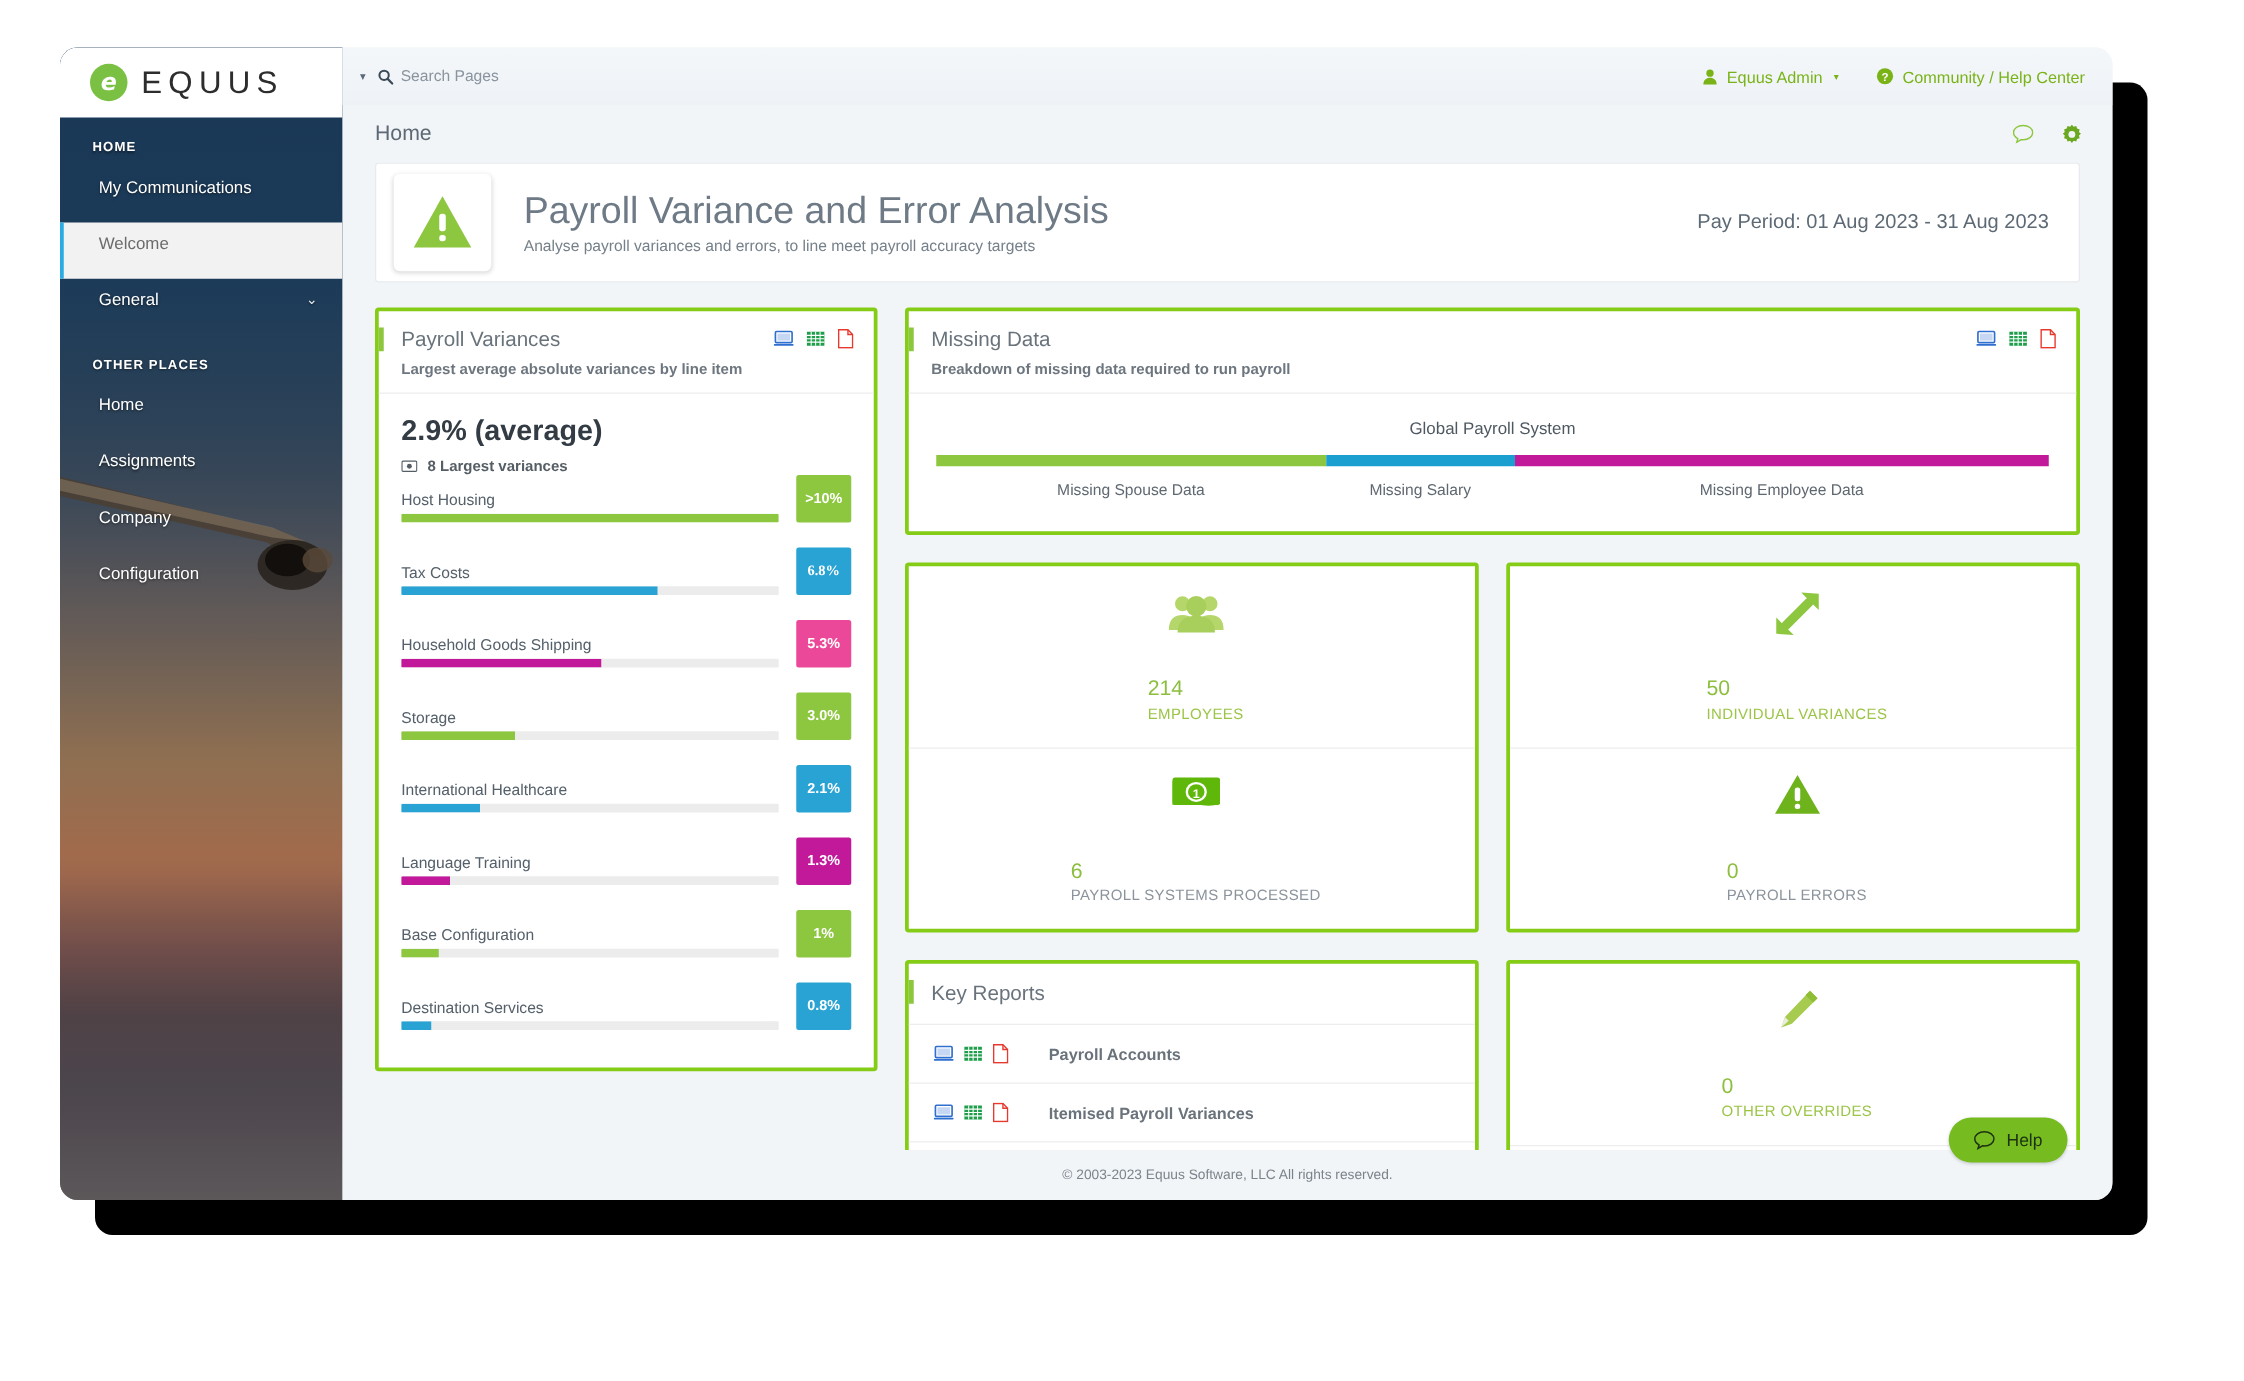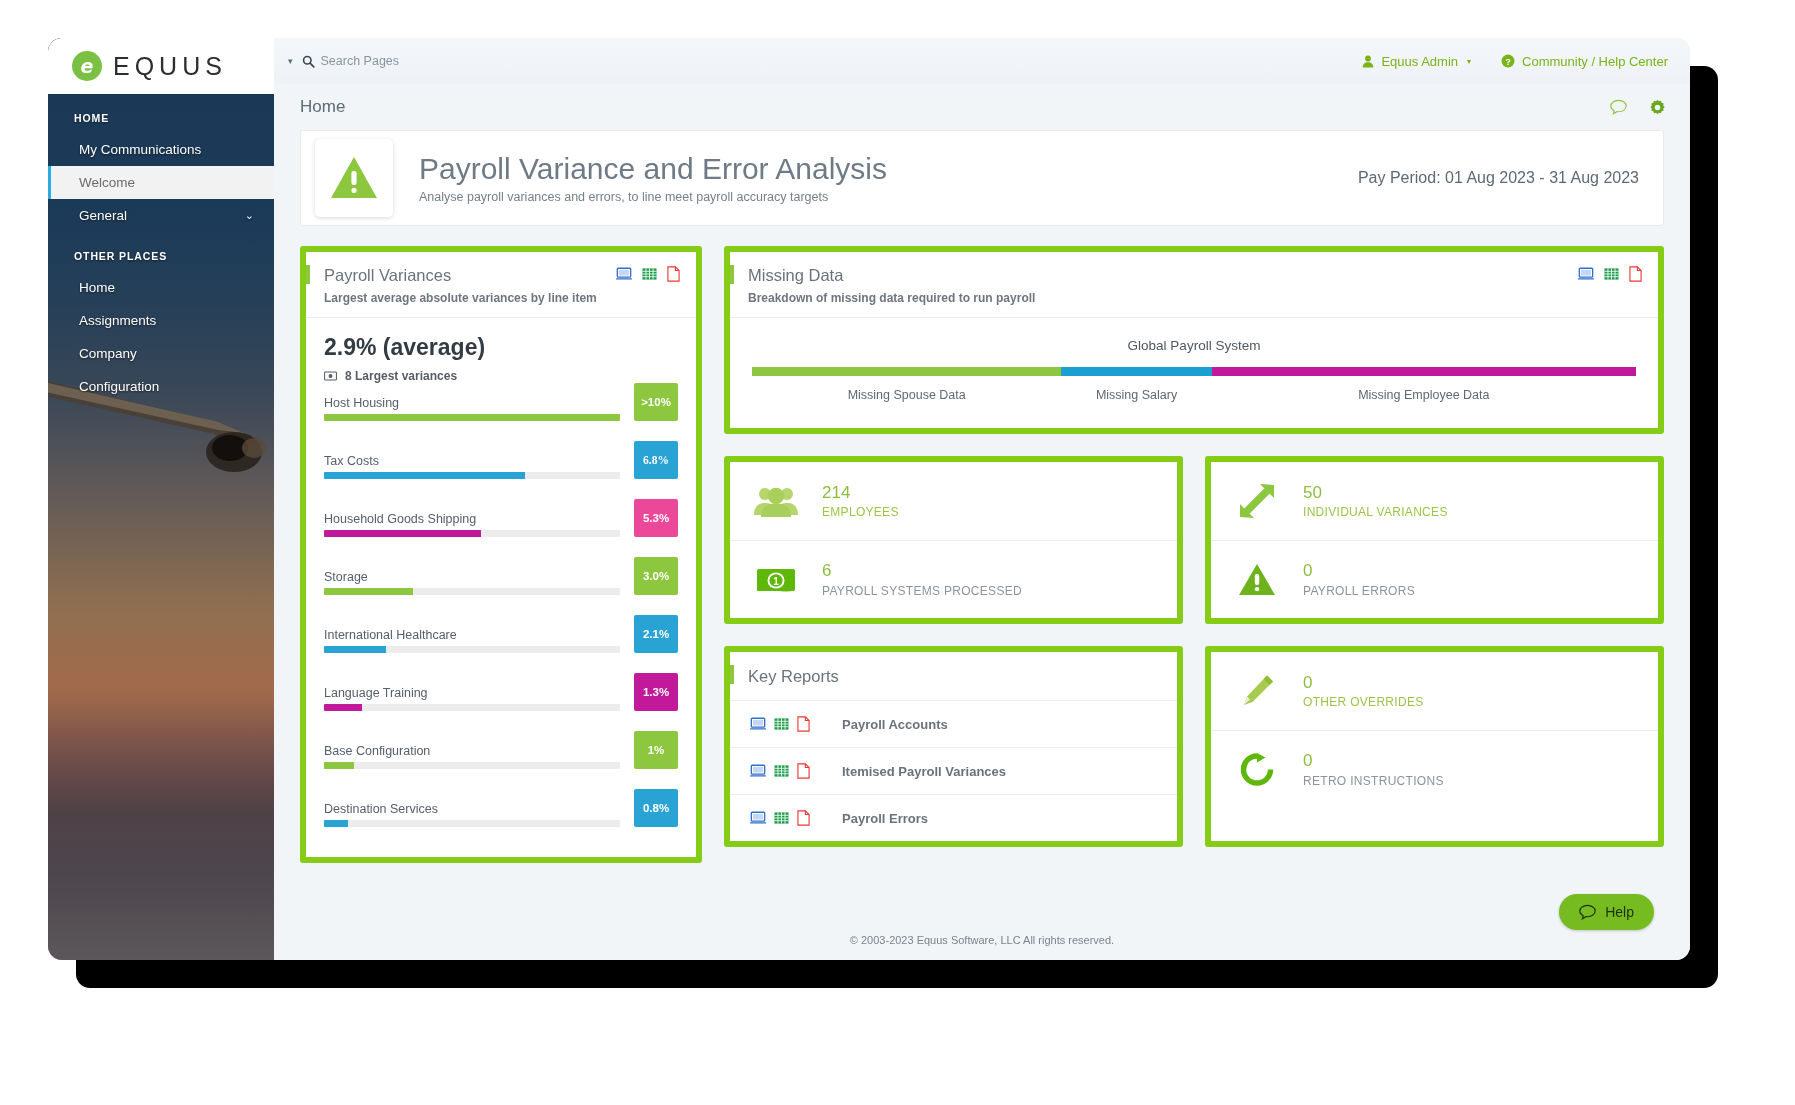--- a/index.html
+++ b/index.html
@@ -90,21 +90,21 @@
     color: #ffffff;
     font-size: 10.5px; font-weight: bold;
     letter-spacing: 0.9px;
     padding: 18px 0 9px 26px;
     text-shadow: 0 1px 2px rgba(0,0,0,.5);
   }
   .nav-item {
     position: relative; z-index: 2;
     color: #ffffff;
     font-size: 13.5px;
-    padding: 9px 0 9px 31px;
+    padding: 9px 0 21px 31px;
     text-shadow: 0 1px 2px rgba(0,0,0,.55);
     display: flex; align-items: center;
     cursor: pointer;
   }
   .nav-item.active {
     background: #f2f2f2;
     color: #6b6b6b;
     text-shadow: none;
     border-left: 3px solid #2aace2;
     padding-left: 28px;
@@ -192,21 +192,21 @@
 
   
   #grid {
     display: flex; gap: 22px; margin-top: 20px;
   }
   #col-left { flex: 0 0 402px; }
   #col-right { flex: 1 1 auto; min-width: 0; }
 
   .card {
     background: #ffffff;
-    border: 6px solid #84cc16;
+    border: 3px solid #84cc16;
     border-radius: 3px;
   }
   .card-head {
     padding: 14px 18px 12px 18px;
     border-bottom: 1px solid #ededed;
     position: relative;
   }
   .card-head::before {
     content: "";
     position: absolute; left: 0; top: 13px;
@@ -253,20 +253,21 @@
   .md-leg { text-align: center; font-size: 12.5px; color: #5f6871; }
 
   
   .stat-grid { display: flex; gap: 22px; margin-top: 22px; }
   .stat-card { flex: 1 1 0; min-width: 0; }
   .stat-row {
     display: flex; align-items: center;
     padding: 20px 18px 20px 24px;
     gap: 24px;
     min-height: 78px;
+    flex-direction: column;
   }
   .stat-row + .stat-row { border-top: 1px solid #ededed; }
   .stat-ico { flex: 0 0 44px; width: 44px; display: flex; justify-content: center; }
   .stat-num { font-size: 17px; color: #8dbe3f; line-height: 1.15; }
   .stat-lbl { font-size: 12px; margin-top: 3px; letter-spacing: .3px; }
   .stat-lbl.green { color: #9cc548; }
   .stat-lbl.gray  { color: #8b949c; }
 
   
   #kr-head { padding: 15px 18px 14px 18px; border-bottom: 1px solid #ededed; position: relative; }

